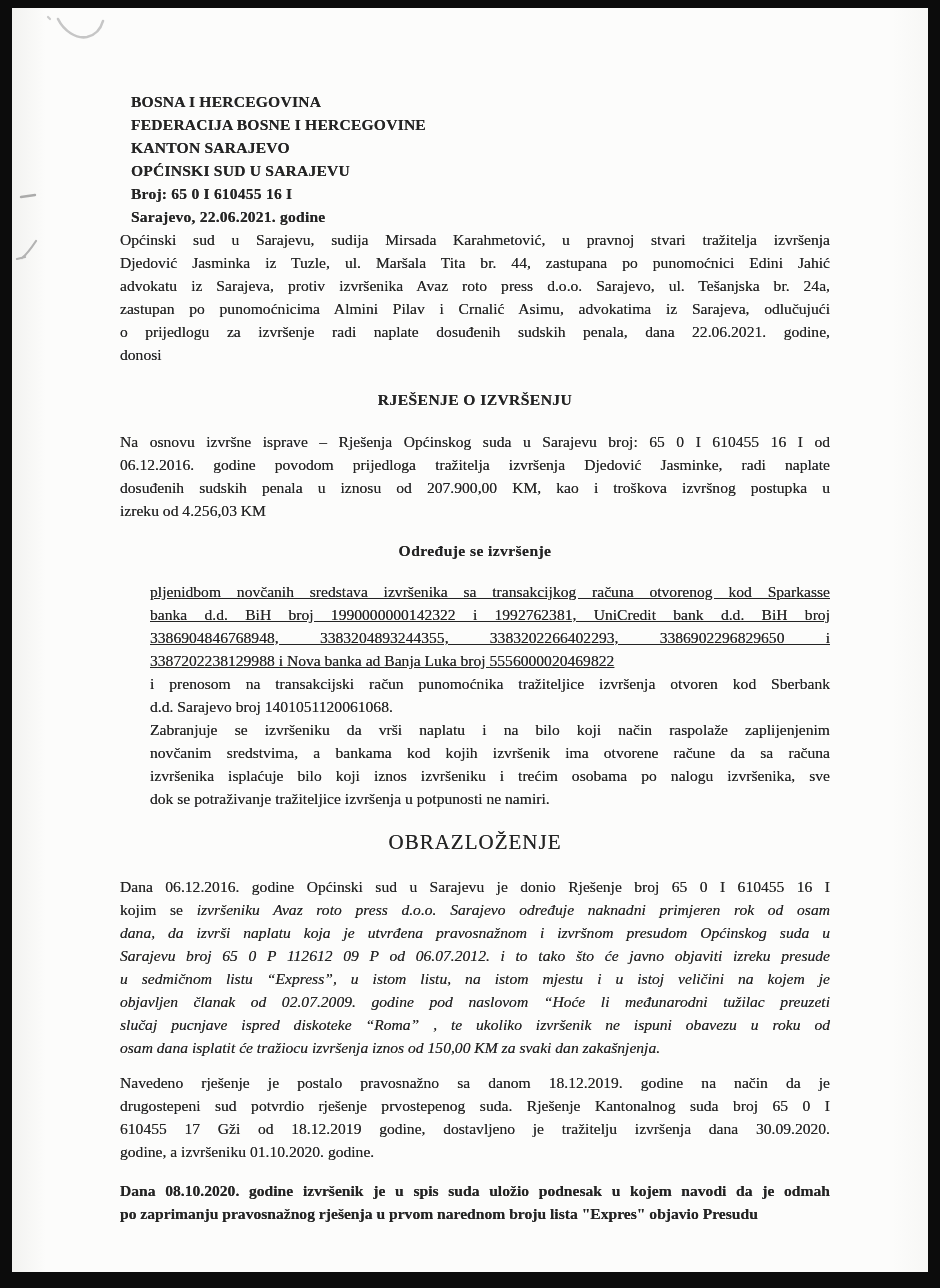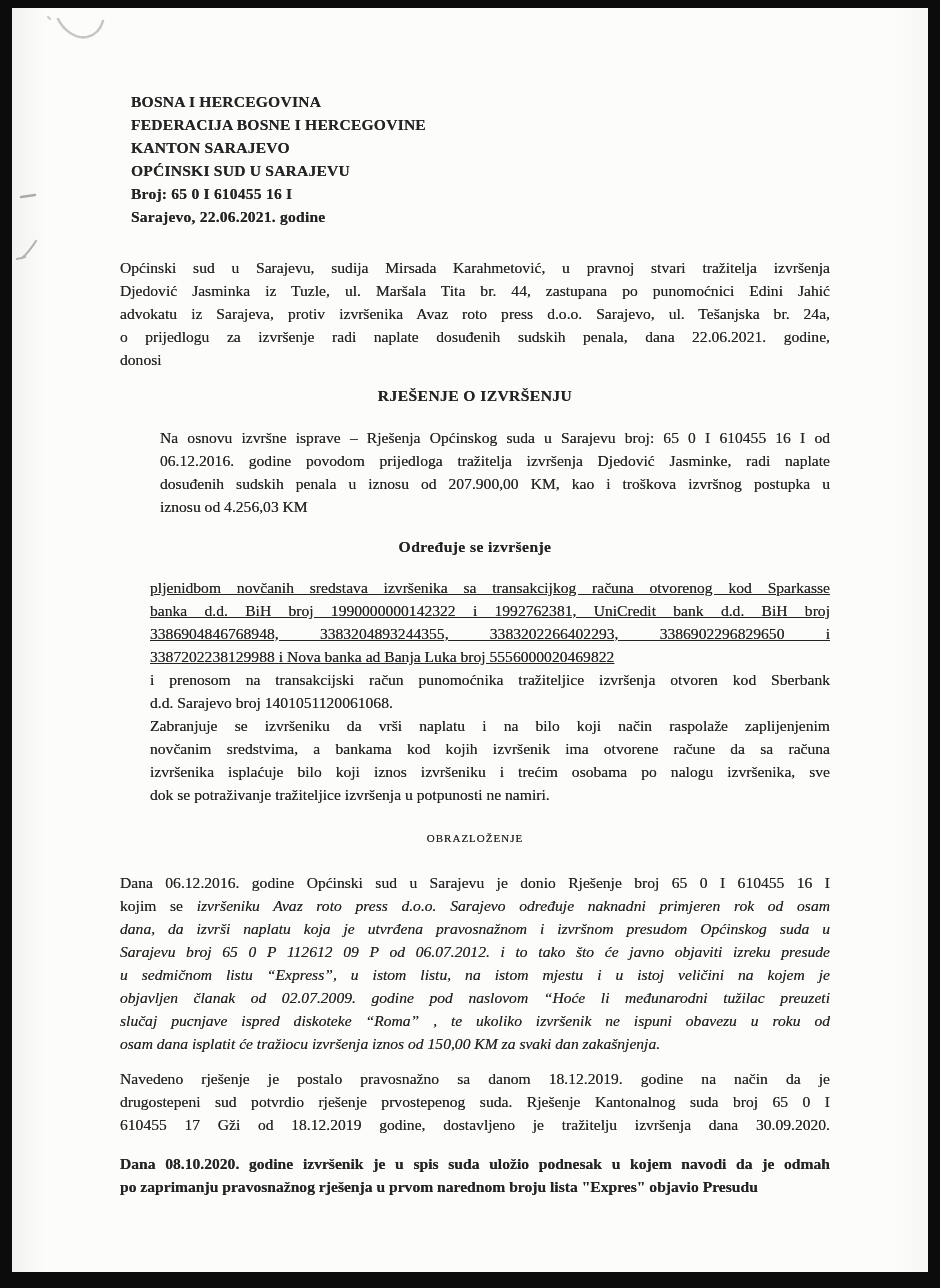--- a/index.html
+++ b/index.html
@@ -32,28 +32,28 @@
     text-shadow: 0 0 0.6px rgba(40,40,40,0.75);
   }
   .block { margin: 0; }
   .line { text-align: left; }
   .para .line { text-align: justify; text-align-last: justify; }
   .para .line.last { text-align-last: left; }
   .indent { margin-left: 30px; }
   .header { font-weight: bold; margin-left: 11px; letter-spacing: 0.2px; }
   .heading-bold { font-weight: bold; }
   .heading-bold .line { text-align: center; letter-spacing: 0.4px; }
-  .heading-plain .line { text-align: center; letter-spacing: 1px; font-size: 11px; }
+  .heading-plain .line { text-align: center; letter-spacing: 1px; font-size: 21px; }
   .it { font-style: italic; }
 
   
   [data-name="court-header"]          { margin-top: 82px; }
-  [data-name="intro-paragraph"]       { margin-top: 28px; }
-  [data-name="heading-rjesenje"]      { margin-top: 13px; }
-  [data-name="basis-paragraph"]       { margin-top: 19px; margin-left: 40px; }
+  [data-name="intro-paragraph"]       { }
+  [data-name="heading-rjesenje"]      { margin-top: 22px; }
+  [data-name="basis-paragraph"]       { margin-top: 19px; }
   [data-name="heading-odredjuje"]     { margin-top: 17px; }
   [data-name="seizure-paragraph"]     { margin-top: 18px; text-decoration: underline; }
   [data-name="heading-obrazlozenje"]  { margin-top: 21px; }
   [data-name="reasoning-paragraph-1"] { margin-top: 21px; }
   [data-name="reasoning-paragraph-2"] { margin-top: 12px; }
   [data-name="reasoning-paragraph-3"] { margin-top: 16px; font-weight: bold; }
 
   .artifact { position: absolute; filter: blur(0.7px); opacity: 0.85; }
   .artifact.swoosh { left: 30px; top: 2px; }
   .artifact.dash   { left: 6px;  top: 182px; }
@@ -82,31 +82,32 @@
           <div class="line" data-name="text-line"><span>FEDERACIJA BOSNE I HERCEGOVINE</span></div>
           <div class="line" data-name="text-line"><span>KANTON SARAJEVO</span></div>
           <div class="line" data-name="text-line"><span>OPĆINSKI SUD U SARAJEVU</span></div>
           <div class="line" data-name="text-line"><span>Broj: 65 0 I 610455 16 I</span></div>
           <div class="line last" data-name="text-line"><span>Sarajevo, 22.06.2021. godine</span></div>
         </div>
         <div class="block para" data-name="intro-paragraph">
           <div class="line" data-name="text-line"><span>Općinski sud u Sarajevu, sudija Mirsada Karahmetović, u pravnoj stvari tražitelja izvršenja</span></div>
           <div class="line" data-name="text-line"><span>Djedović Jasminka iz Tuzle, ul. Maršala Tita br. 44, zastupana po punomoćnici Edini Jahić</span></div>
           <div class="line" data-name="text-line"><span>advokatu iz Sarajeva, protiv izvršenika Avaz roto press d.o.o. Sarajevo, ul. Tešanjska br. 24a,</span></div>
+          <div class="line" data-name="text-line"><span>zastupan po punomoćnicima Almini Pilav i Crnalić Asimu, advokatima iz Sarajeva, odlučujući</span></div>
           <div class="line" data-name="text-line"><span>o prijedlogu za izvršenje radi naplate dosuđenih sudskih penala, dana 22.06.2021. godine,</span></div>
           <div class="line last" data-name="text-line"><span>donosi</span></div>
         </div>
         <div class="block heading-bold" data-name="heading-rjesenje">
           <div class="line last" data-name="text-line"><span>RJEŠENJE O IZVRŠENJU</span></div>
         </div>
         <div class="block para" data-name="basis-paragraph">
           <div class="line" data-name="text-line"><span>Na osnovu izvršne isprave – Rješenja Općinskog suda u Sarajevu broj: 65 0 I 610455 16 I od</span></div>
           <div class="line" data-name="text-line"><span>06.12.2016. godine povodom prijedloga tražitelja izvršenja Djedović Jasminke, radi naplate</span></div>
           <div class="line" data-name="text-line"><span>dosuđenih sudskih penala u iznosu od 207.900,00 KM, kao i troškova izvršnog postupka u</span></div>
-          <div class="line last" data-name="text-line"><span>iznosu od 4.256,03 KM</span></div>
+          <div class="line last" data-name="text-line"><span>izreku od 4.256,03 KM</span></div>
         </div>
         <div class="block heading-bold" data-name="heading-odredjuje">
           <div class="line last" data-name="text-line"><span>Određuje se izvršenje</span></div>
         </div>
         <div class="block para indent" data-name="seizure-paragraph">
           <div class="line" data-name="text-line"><span>pljenidbom novčanih sredstava izvršenika sa transakcijkog računa otvorenog kod Sparkasse</span></div>
           <div class="line" data-name="text-line"><span>banka d.d. BiH broj 1990000000142322 i 1992762381, UniCredit bank d.d. BiH broj</span></div>
           <div class="line" data-name="text-line"><span>3386904846768948, 3383204893244355, 3383202266402293, 3386902296829650 i</span></div>
           <div class="line last" data-name="text-line"><span>3387202238129988 i Nova banka ad Banja Luka broj 5556000020469822</span></div>
         </div>
@@ -130,20 +131,21 @@
           <div class="line" data-name="text-line"><span class="it">Sarajevu broj 65 0 P 112612 09 P od 06.07.2012. i to tako što će javno objaviti izreku presude</span></div>
           <div class="line" data-name="text-line"><span class="it">u sedmičnom listu “Express”, u istom listu, na istom mjestu i u istoj veličini na kojem je</span></div>
           <div class="line" data-name="text-line"><span class="it">objavljen članak od 02.07.2009. godine pod naslovom “Hoće li međunarodni tužilac preuzeti</span></div>
           <div class="line" data-name="text-line"><span class="it">slučaj pucnjave ispred diskoteke “Roma” , te ukoliko izvršenik ne ispuni obavezu u roku od</span></div>
           <div class="line last" data-name="text-line"><span class="it">osam dana isplatit će tražiocu izvršenja iznos od 150,00 KM za svaki dan zakašnjenja.</span></div>
         </div>
         <div class="block para" data-name="reasoning-paragraph-2">
           <div class="line" data-name="text-line"><span>Navedeno rješenje je postalo pravosnažno sa danom 18.12.2019. godine na način da je</span></div>
           <div class="line" data-name="text-line"><span>drugostepeni sud potvrdio rješenje prvostepenog suda. Rješenje Kantonalnog suda broj 65 0 I</span></div>
           <div class="line" data-name="text-line"><span>610455 17 Gži od 18.12.2019 godine, dostavljeno je tražitelju izvršenja dana 30.09.2020.</span></div>
+          <div class="line last" data-name="text-line"><span>godine, a izvršeniku 01.10.2020. godine.</span></div>
         </div>
         <div class="block para" data-name="reasoning-paragraph-3">
           <div class="line" data-name="text-line"><span>Dana 08.10.2020. godine izvršenik je u spis suda uložio podnesak u kojem navodi da je odmah</span></div>
           <div class="line last" data-name="text-line"><span>po zaprimanju pravosnažnog rješenja u prvom narednom broju lista "Expres" objavio Presudu</span></div>
         </div>
       </div>
 
   </div>
 </div>
 

